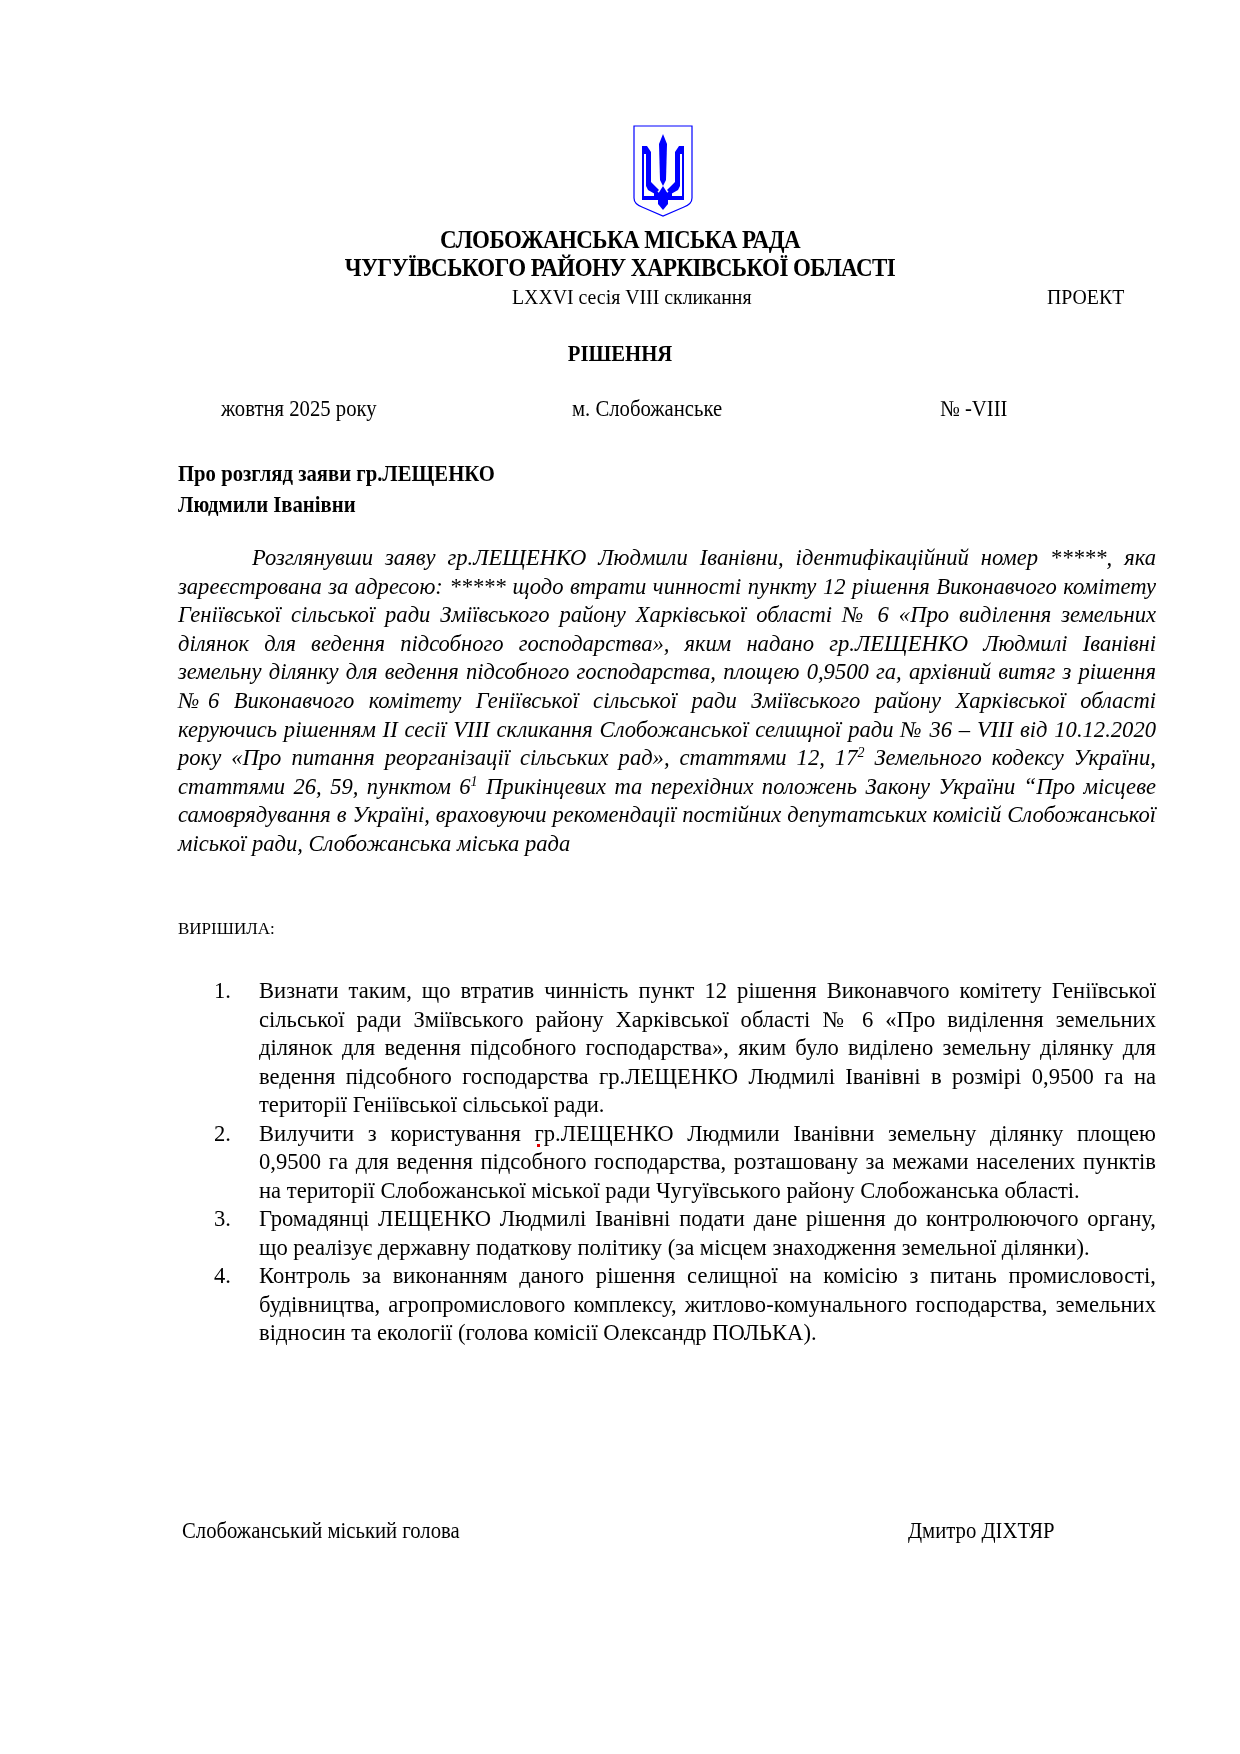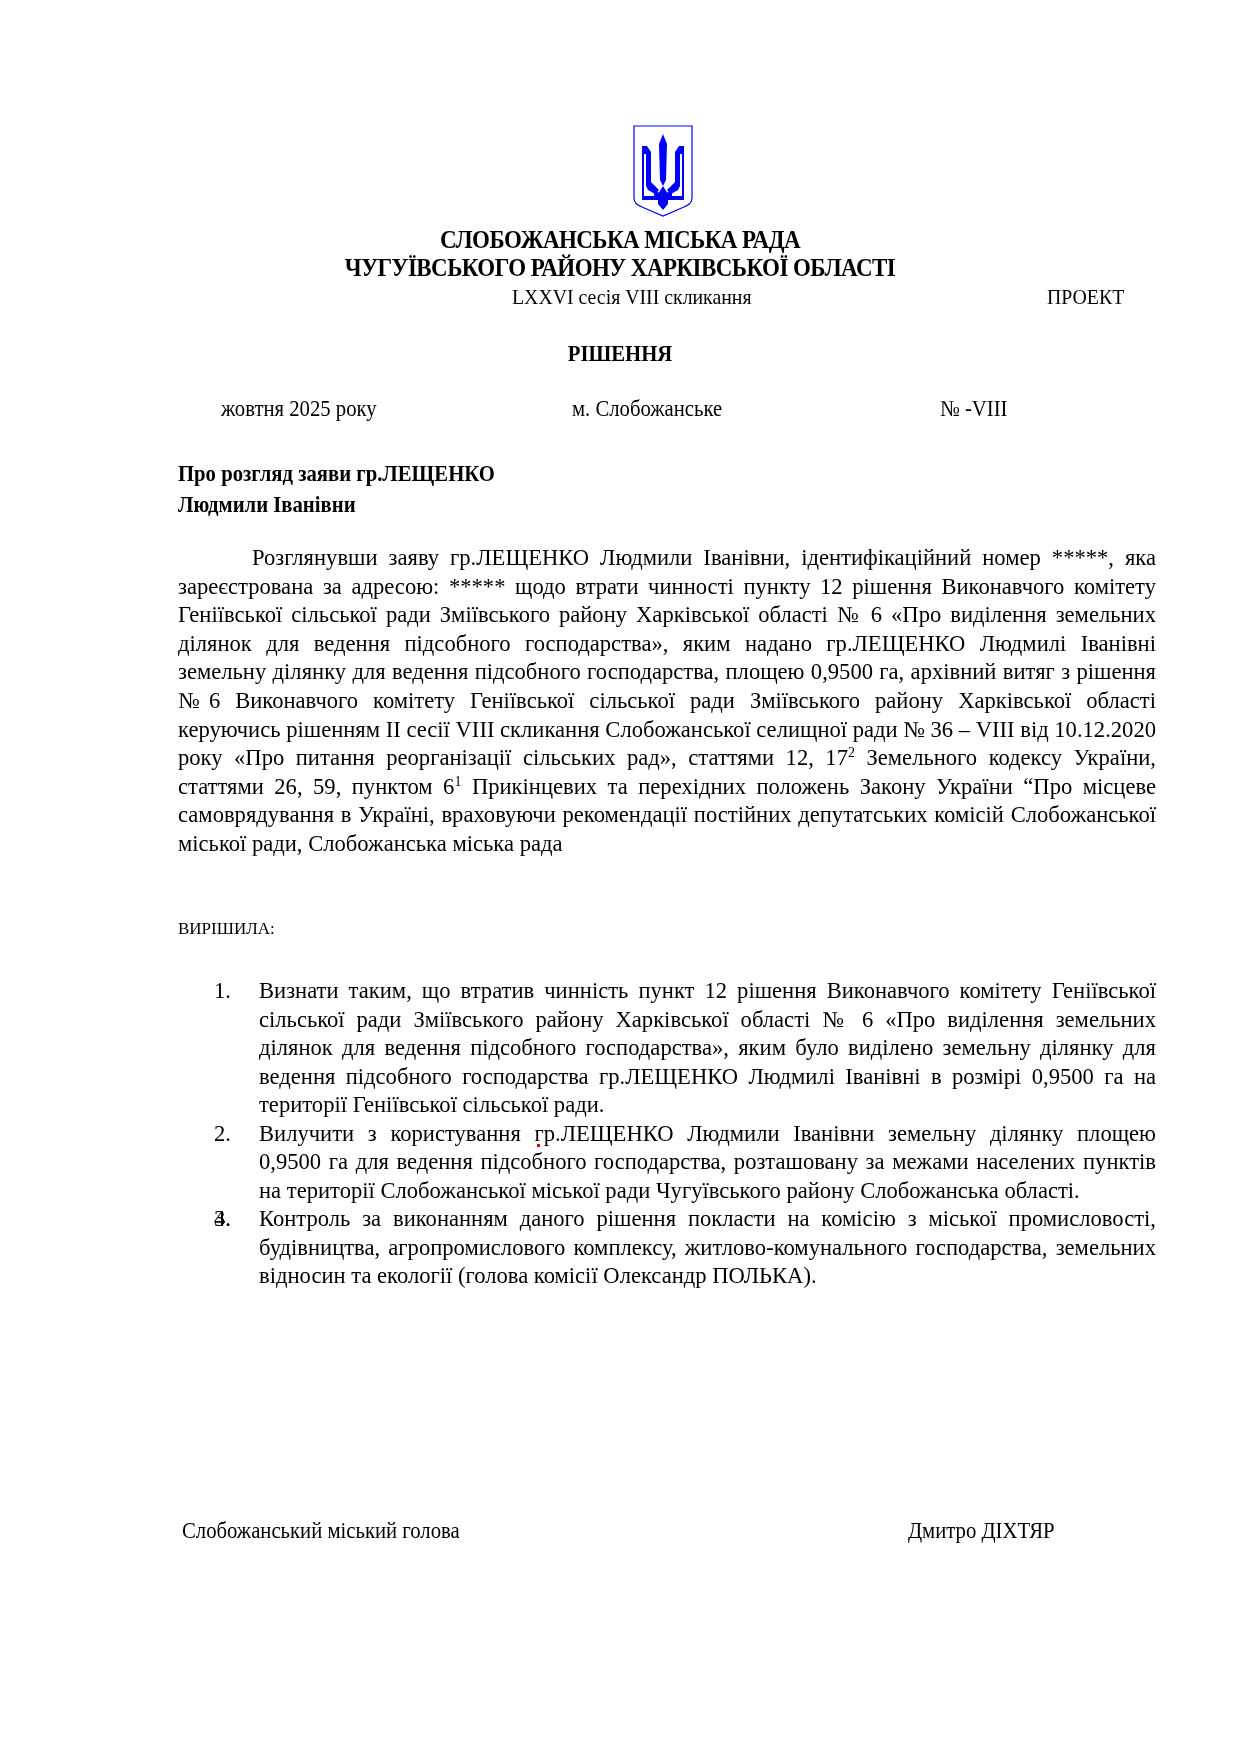--- a/index.html
+++ b/index.html
@@ -15,21 +15,21 @@
     .session { left: 512px; top: 284px; font-size: 22px; transform: scaleX(0.9); transform-origin: left; }
     .proekt { left: 1047px; top: 284px; font-size: 22px; transform: scaleX(0.9); transform-origin: left; }
     .rishennya { left: 0; width: 1240px; top: 341px; text-align: center; font-weight: bold; font-size: 23px; transform: scaleX(0.9); }
     .meta { top: 396px; font-size: 23px; transform: scaleX(0.9); transform-origin: left; }
     .date { left: 221px; }
     .place { left: 572px; }
     .num { left: 940px; }
     .subject { left: 178px; top: 458px; font-weight: bold; font-size: 23px; line-height: 31px; transform: scaleX(0.9); transform-origin: left; }
     .body-text {
       left: 178px; top: 544px; width: 978px; font-size: 22.6px; line-height: 28.6px;
-      text-align: justify; text-indent: 74px;
+      text-align: justify; text-indent: 74px; font-style: italic;
     }
     .body-text sup { font-size: 14px; vertical-align: 8px; line-height: 0; }
     .vyrishyla { left: 178px; top: 919px; font-size: 17px; }
     .list { left: 214px; top: 977px; width: 942px; font-size: 22.6px; line-height: 28.5px; }
     .li { position: relative; padding-left: 45px; text-align: justify; }
     .li .n { position: absolute; left: 0; top: 0; }
     .sign-left { left: 182px; top: 1518px; font-size: 23px; transform: scaleX(0.9); transform-origin: left; }
     .sign-right { left: 908px; top: 1518px; font-size: 23px; transform: scaleX(0.9); transform-origin: left; }
     .reddot { left: 537px; top: 1144px; width: 3px; height: 3px; background: #e00000; }
   </style>
@@ -71,23 +71,24 @@
   <div class="li">
     <span class="n">1.</span>
     <span>Визнати таким, що втратив чинність пункт 12 рішення Виконавчого комітету Геніївської сільської ради Зміївського району Харківської області № 6  «Про виділення земельних ділянок для ведення підсобного господарства», яким було виділено земельну ділянку для ведення підсобного господарства гр.ЛЕЩЕНКО Людмилі Іванівні в розмірі 0,9500 га на території  Геніївської сільської ради.</span>
   </div>
   <div class="li">
     <span class="n">2.</span>
     <span>Вилучити з користування гр.ЛЕЩЕНКО Людмили Іванівни земельну ділянку площею 0,9500 га для ведення підсобного господарства, розташовану за межами населених пунктів на території Слобожанської міської ради Чугуївського району Слобожанська області.</span>
   </div>
   <div class="li">
     <span class="n">3.</span>
+    <span>Громадянці ЛЕЩЕНКО Людмилі Іванівні подати дане рішення до контролюючого органу, що реалізує державну податкову політику (за місцем знаходження земельної ділянки).</span>
   </div>
   <div class="li">
     <span class="n">4.</span>
-    <span>Контроль за виконанням даного рішення покласти  на  комісію з міської промисловості, будівництва, агропромислового комплексу,  житлово-комунального господарства, земельних відносин та екології (голова комісії  Олександр ПОЛЬКА).</span>
+    <span>Контроль за виконанням даного рішення селищної  на  комісію з питань промисловості, будівництва, агропромислового комплексу,  житлово-комунального господарства, земельних відносин та екології (голова комісії  Олександр ПОЛЬКА).</span>
   </div>
 </div>
 
 <div class="abs reddot"></div>
 
 <div class="abs sign-left">Слобожанський міський голова</div>
 <div class="abs sign-right">Дмитро  ДІХТЯР</div>
 
 </body></html>

